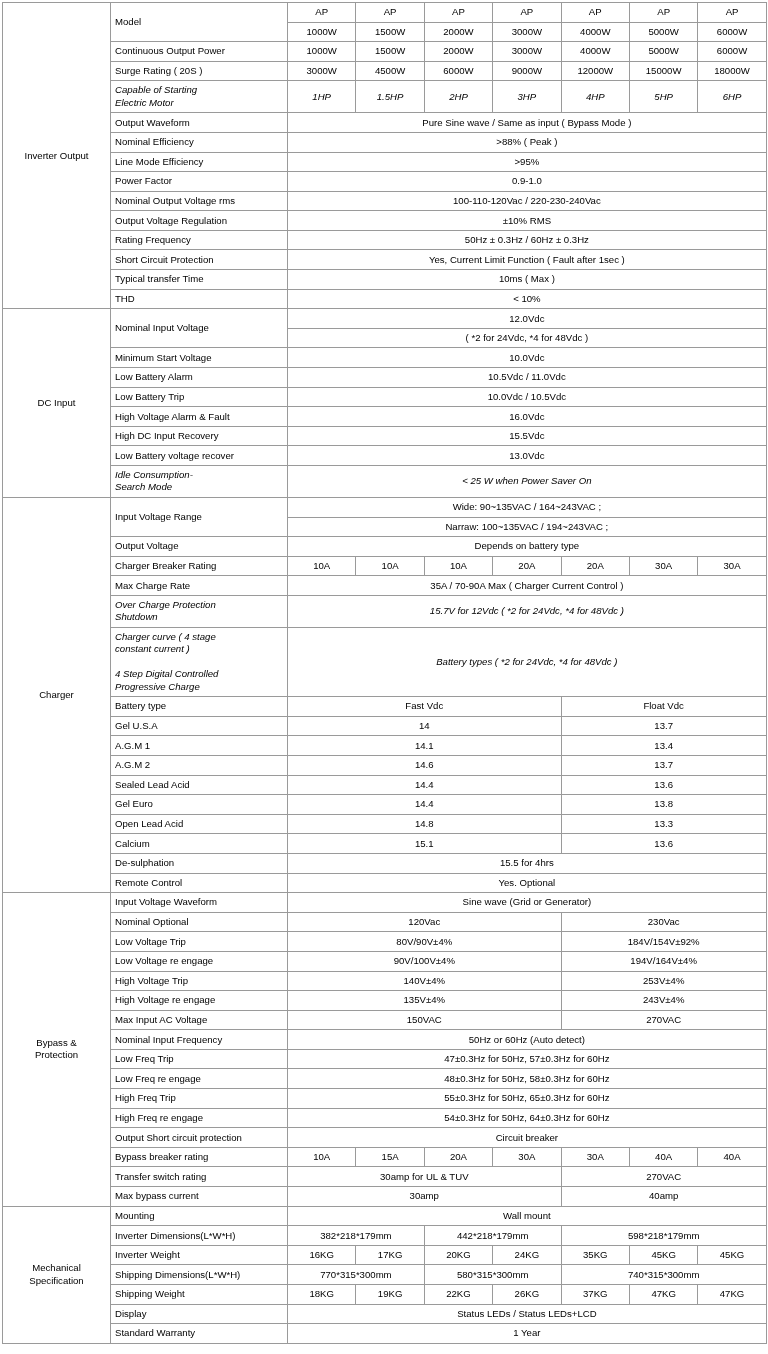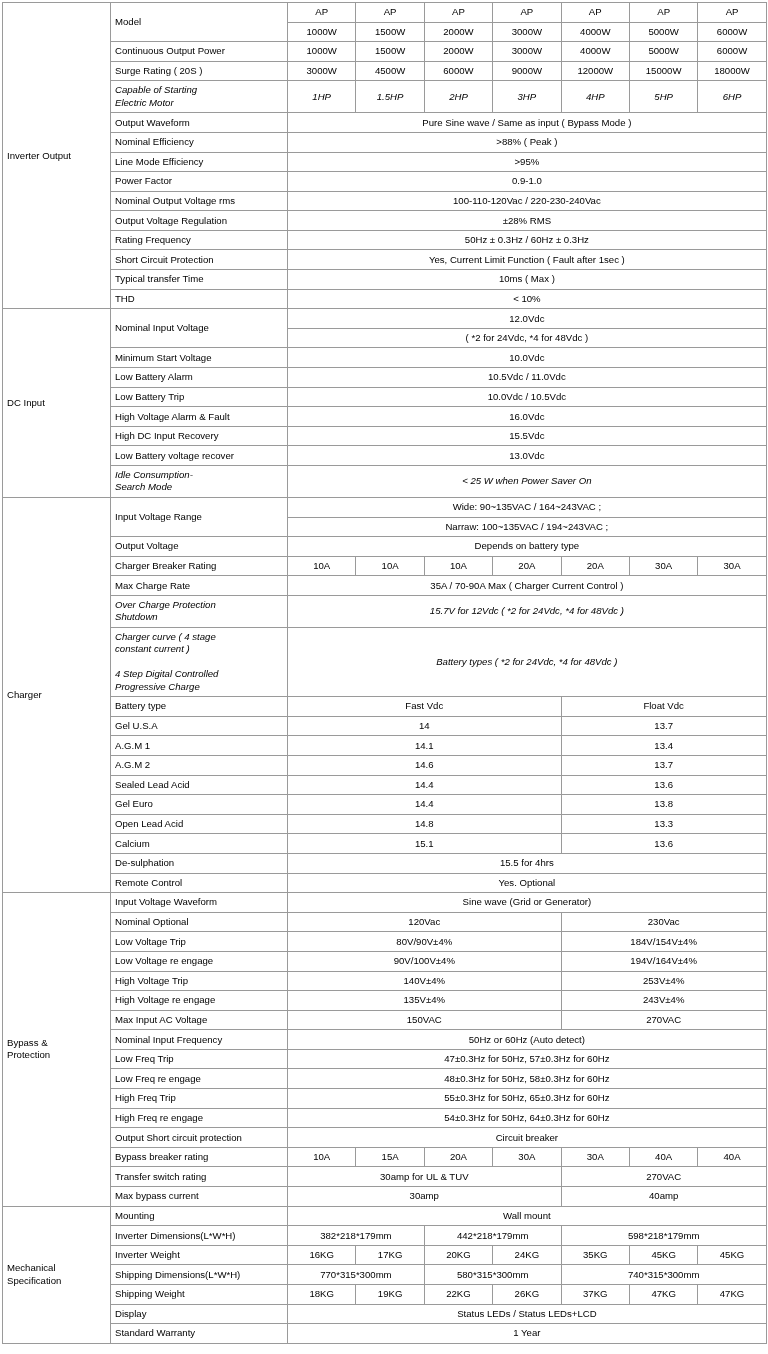--- a/index.html
+++ b/index.html
@@ -29,20 +29,21 @@
   table.spec-table td {
     border: 1px solid #9a9a9a;
     padding: 3px 4px;
     vertical-align: middle;
     word-wrap: break-word;
     overflow-wrap: break-word;
   }
   
   td.section-label {
     width: 108px;
+    text-align: center;
     vertical-align: middle;
     padding: 3px 2px;
   }
   
   td.param-label {
     width: 177px;
     text-align: left;
     padding-left: 5px;
   }
   
@@ -143,21 +144,21 @@
         <tr class="r">
           <td class="param-label" rowspan="1">Power Factor</td>
           <td class="value" colspan="7">0.9-1.0</td>
         </tr>
         <tr class="r">
           <td class="param-label" rowspan="1">Nominal Output Voltage rms</td>
           <td class="value" colspan="7">100-110-120Vac / 220-230-240Vac</td>
         </tr>
         <tr class="r">
           <td class="param-label" rowspan="1">Output Voltage Regulation</td>
-          <td class="value" colspan="7">±28% RMS</td>
+          <td class="value" colspan="7">±10% RMS</td>
         </tr>
         <tr class="r">
           <td class="param-label" rowspan="1">Rating Frequency</td>
           <td class="value" colspan="7">50Hz ± 0.3Hz / 60Hz ± 0.3Hz</td>
         </tr>
         <tr class="r">
           <td class="param-label" rowspan="1">Short Circuit Protection</td>
           <td class="value" colspan="7">Yes, Current Limit Function ( Fault after 1sec )</td>
         </tr>
         <tr class="r">
@@ -292,21 +293,21 @@
           <td class="value" colspan="7">Sine wave (Grid or Generator)</td>
         </tr>
         <tr class="r">
           <td class="param-label" rowspan="1">Nominal Optional</td>
           <td class="value" colspan="4">120Vac</td>
           <td class="value" colspan="3">230Vac</td>
         </tr>
         <tr class="r">
           <td class="param-label" rowspan="1">Low Voltage Trip</td>
           <td class="value" colspan="4">80V/90V±4%</td>
-          <td class="value" colspan="3">184V/154V±4%</td>
+          <td class="value" colspan="3">184V/154V±92%</td>
         </tr>
         <tr class="r">
           <td class="param-label" rowspan="1">Low Voltage re engage</td>
           <td class="value" colspan="4">90V/100V±4%</td>
           <td class="value" colspan="3">194V/164V±4%</td>
         </tr>
         <tr class="r">
           <td class="param-label" rowspan="1">High Voltage Trip</td>
           <td class="value" colspan="4">140V±4%</td>
           <td class="value" colspan="3">253V±4%</td>

